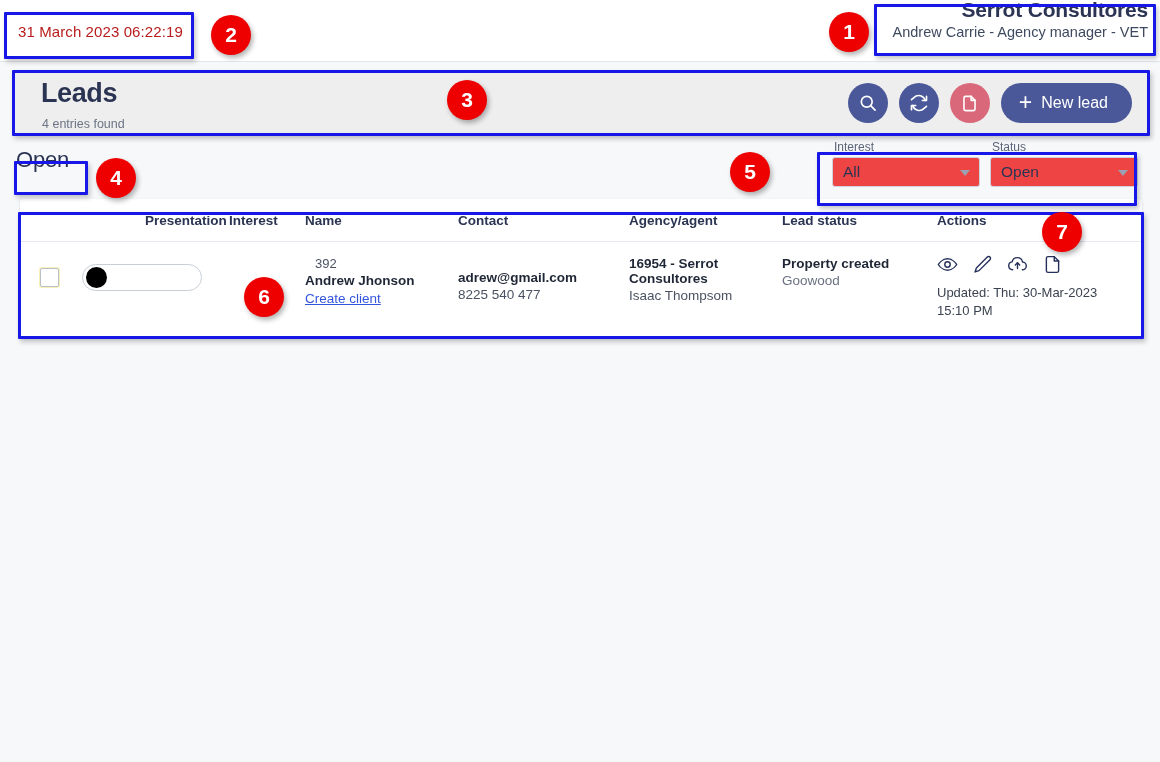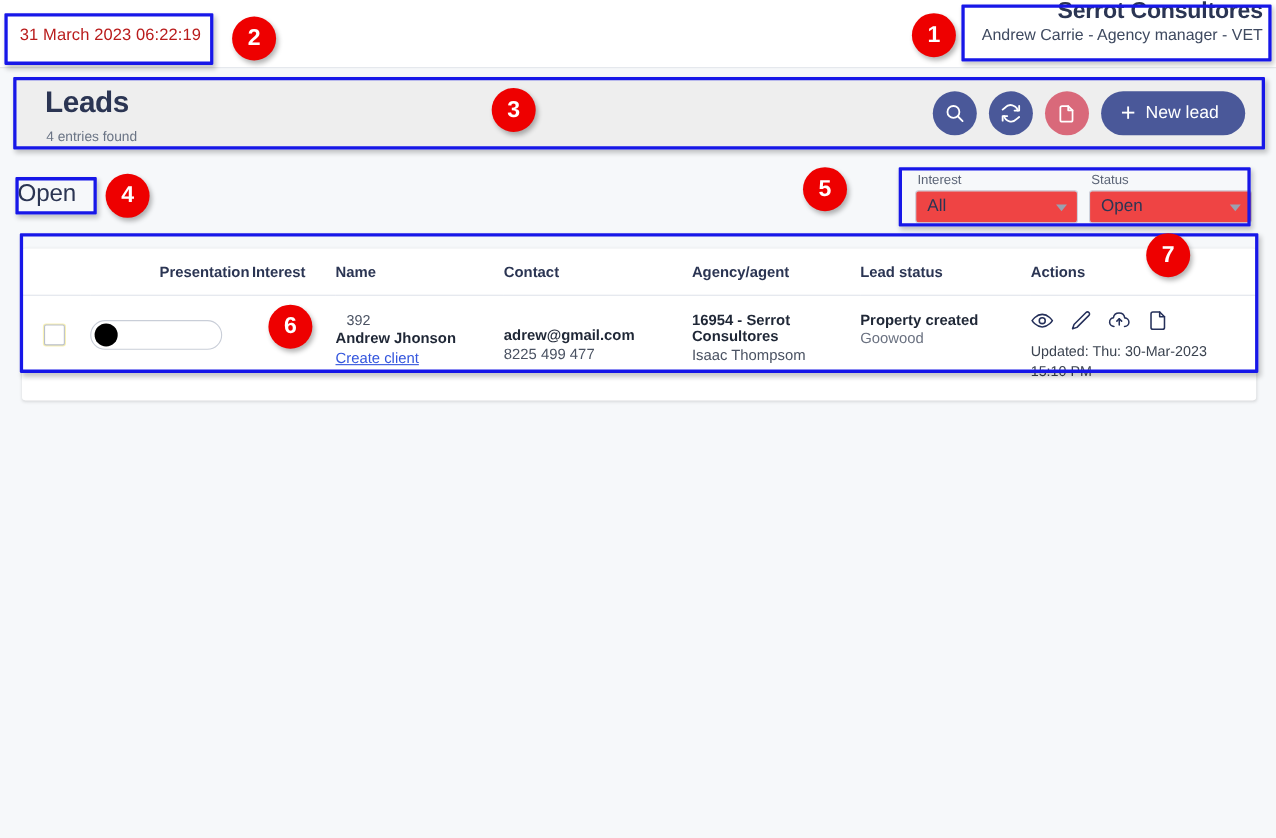--- a/index.html
+++ b/index.html
@@ -128,21 +128,21 @@
     font-weight: 300;
     line-height: 1;
     position: relative;
     top: -1px;
   }
 
   
   .filterrow {
     position: absolute;
     left: 0;
-    top: 150px;
+    top: 134px;
     width: 1160px;
     height: 58px;
   }
   .open-tab {
     position: absolute;
     left: 16px;
     top: 13px;
     font-size: 22px;
     color: #2b3553;
     letter-spacing: -.2px;
@@ -184,21 +184,21 @@
     width: 0; height: 0;
     border-left: 5px solid transparent;
     border-right: 5px solid transparent;
     border-top: 6px solid #9aa1b0;
   }
 
   
   .table-card {
     position: absolute;
     left: 20px;
-    top: 226px;
+    top: 199px;
     width: 1122px;
     background: #ffffff;
     border-radius: 3px;
     box-shadow: 0 1px 3px rgba(0,0,0,.13);
   }
   table {
     width: 100%;
     border-collapse: collapse;
     table-layout: fixed;
   }
@@ -425,21 +425,21 @@
         <td></td>
 
         <td>
           <div class="cell-id">392</div>
           <div class="cell-strong">Andrew Jhonson</div>
           <a class="cell-link">Create client</a>
         </td>
 
         <td>
           <div class="cell-strong" style="margin-top:14px">adrew@gmail.com</div>
-          <div class="cell-sub">8225 499 477</div>
+          <div class="cell-sub">8225 540 477</div>
         </td>
 
         <td>
           <div class="cell-strong" style="margin-top:0">16954 - Serrot Consultores</div>
           <div class="cell-sub">Isaac Thompsom</div>
         </td>
 
         <td>
           <div class="cell-strong" style="margin-top:0">Property created</div>
           <div class="cell-sub" style="color:#6a7180">Goowood</div>

